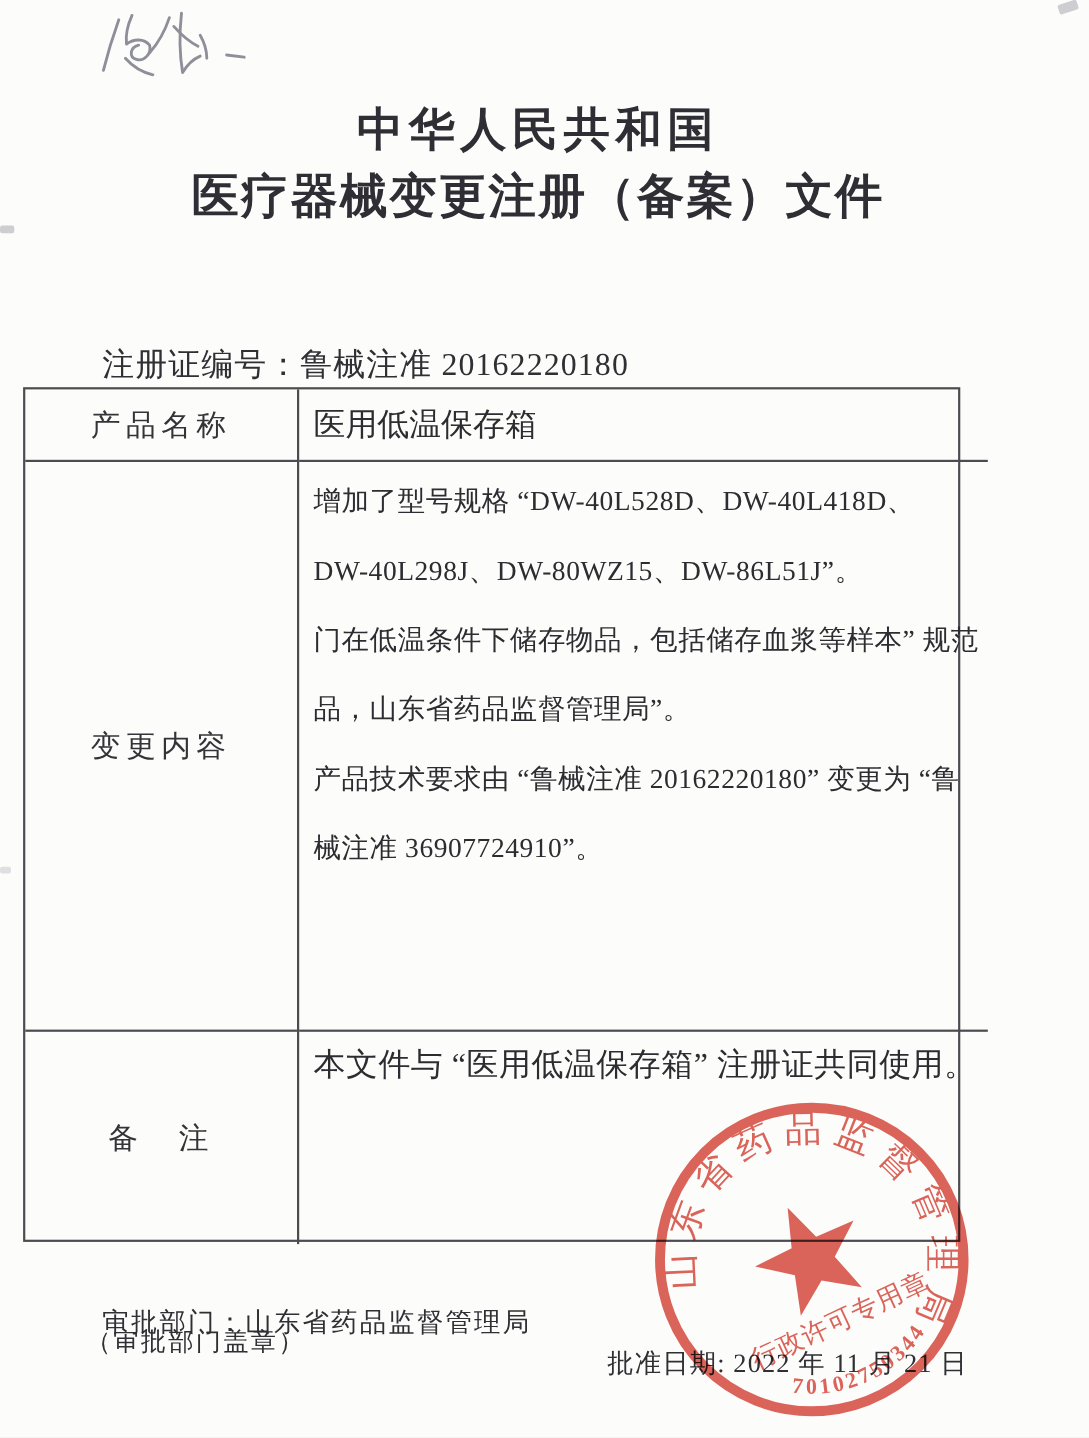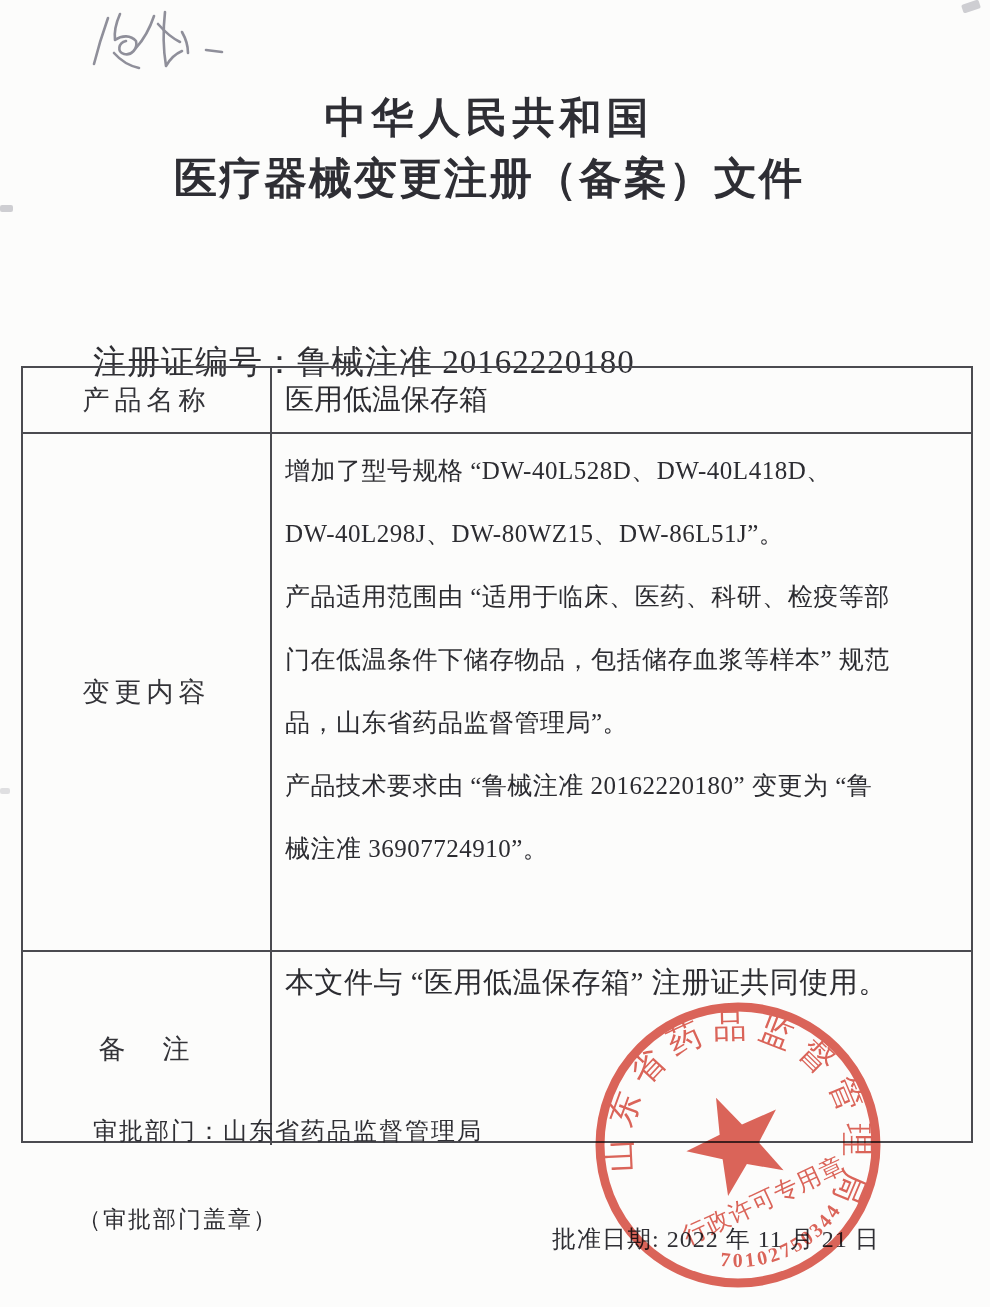--- a/index.html
+++ b/index.html
@@ -14,46 +14,46 @@
   }
   .title{
     position:absolute;left:0;right:12px;text-align:center;
     font-family:"Liberation Sans","DejaVu Sans",sans-serif;
     font-weight:700;color:#2e2e34;white-space:nowrap;
   }
   .title1{top:90px;font-size:42px;letter-spacing:5px;}
   .title2{top:150px;font-size:43px;letter-spacing:2px;}
   .regline{
     position:absolute;left:93px;top:312px;
-    font-size:33px;letter-spacing:1px;white-space:nowrap;margin-top:28px;
+    font-size:29px;letter-spacing:1px;white-space:nowrap;
   }
   .doc-table{
-    position:absolute;left:21px;top:366px;
-    width:952px;height:777px;
+    position:absolute;left:21px;top:352px;
+    width:852px;height:777px;
     border:2px solid #4b4b50;
     display:grid;
     grid-template-columns:249px 1fr;
     grid-template-rows:66px 518px 193px;
     box-sizing:border-box;
   }
   .cell{box-sizing:border-box;}
   .col-divider{border-right:2px solid #4b4b50;}
   .row-divider{border-bottom:2px solid #4b4b50;}
   .label-cell{
     display:flex;align-items:center;justify-content:center;
     font-size:27px;letter-spacing:5px;color:#333338;
   }
   .value-cell{font-size:29px;color:#2c2c31;}
   .product-value{display:flex;align-items:center;padding-left:13px;}
   .change-cell{padding:5px 8px 0 13px;}
   .change-cell p{margin:0;line-height:63px;font-size:25px;white-space:nowrap;letter-spacing:0.5px;}
   .remark-cell{padding-left:13px;}
   .remark-cell p{margin:0;line-height:60px;font-size:29px;white-space:nowrap;letter-spacing:0.5px;}
   .footer-line{position:absolute;font-size:24px;letter-spacing:2px;white-space:nowrap;color:#2f2f34;}
-  .approval{left:93px;top:1115px;}
+  .approval{left:93px;top:1186px;}
   .appr-date{left:552px;top:1223px;letter-spacing:1px;}
   .seal-note{left:78px;top:1204px;font-size:23px;}
   .handwriting{position:absolute;left:70px;top:4px;}
   .stamp{
     position:absolute;left:588px;top:995px;width:300px;height:300px;
     opacity:0.84;mix-blend-mode:multiply;
   }
   .stamp text{font-family:"Liberation Serif","DejaVu Serif",serif;}
   .artifact{position:absolute;background:#b5b5bc;opacity:.65;border-radius:2px;}
 </style>
@@ -88,21 +88,20 @@
 
   <div class="doc-table">
 
     <div class="cell label-cell col-divider row-divider">产品名称</div>
     <div class="cell value-cell product-value row-divider">医用低温保存箱</div>
 
     <div class="cell label-cell col-divider row-divider">变更内容</div>
     <div class="cell value-cell change-cell row-divider">
       <p>增加了型号规格 “DW-40L528D、DW-40L418D、</p>
       <p>DW-40L298J、DW-80WZ15、DW-86L51J”。</p>
-      <p>产品适用范围由 “适用于临床、医药、科研、检疫等部</p>
       <p>门在低温条件下储存物品，包括储存血浆等样本” 规范</p>
       <p>品，山东省药品监督管理局”。</p>
       <p>产品技术要求由 “鲁械注准 20162220180” 变更为 “鲁</p>
       <p>械注准 36907724910”。</p>
     </div>
 
     <div class="cell label-cell col-divider">备　注</div>
     <div class="cell value-cell remark-cell">
       <p>本文件与 “医用低温保存箱” 注册证共同使用。</p>
     </div>

